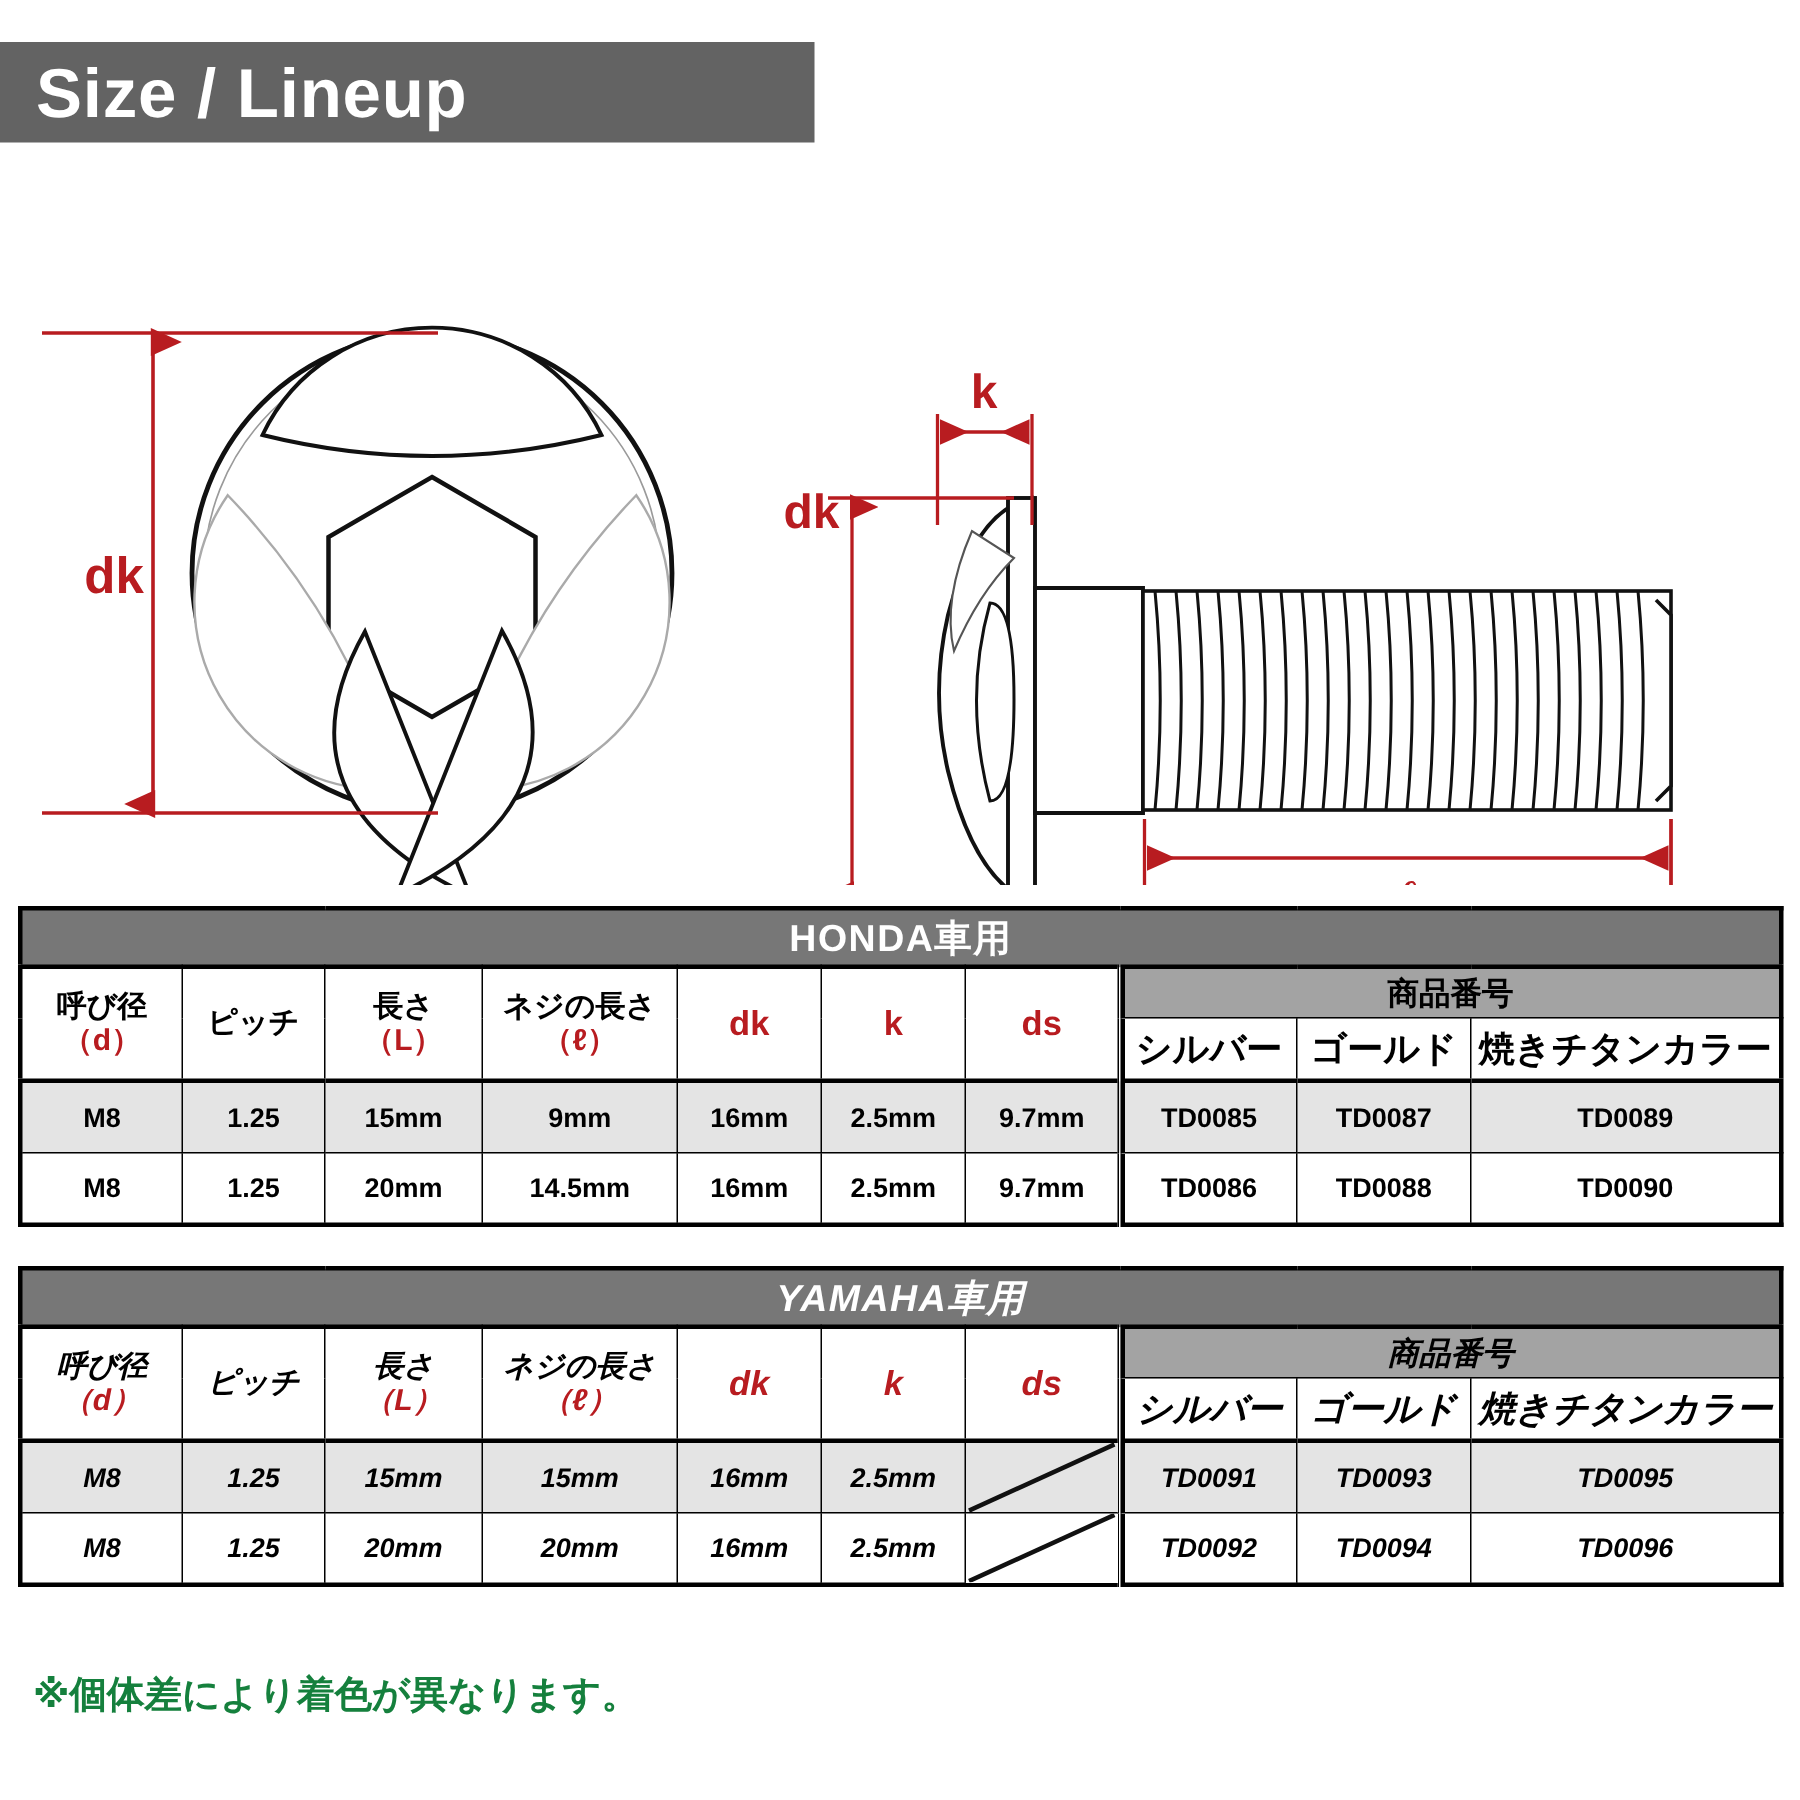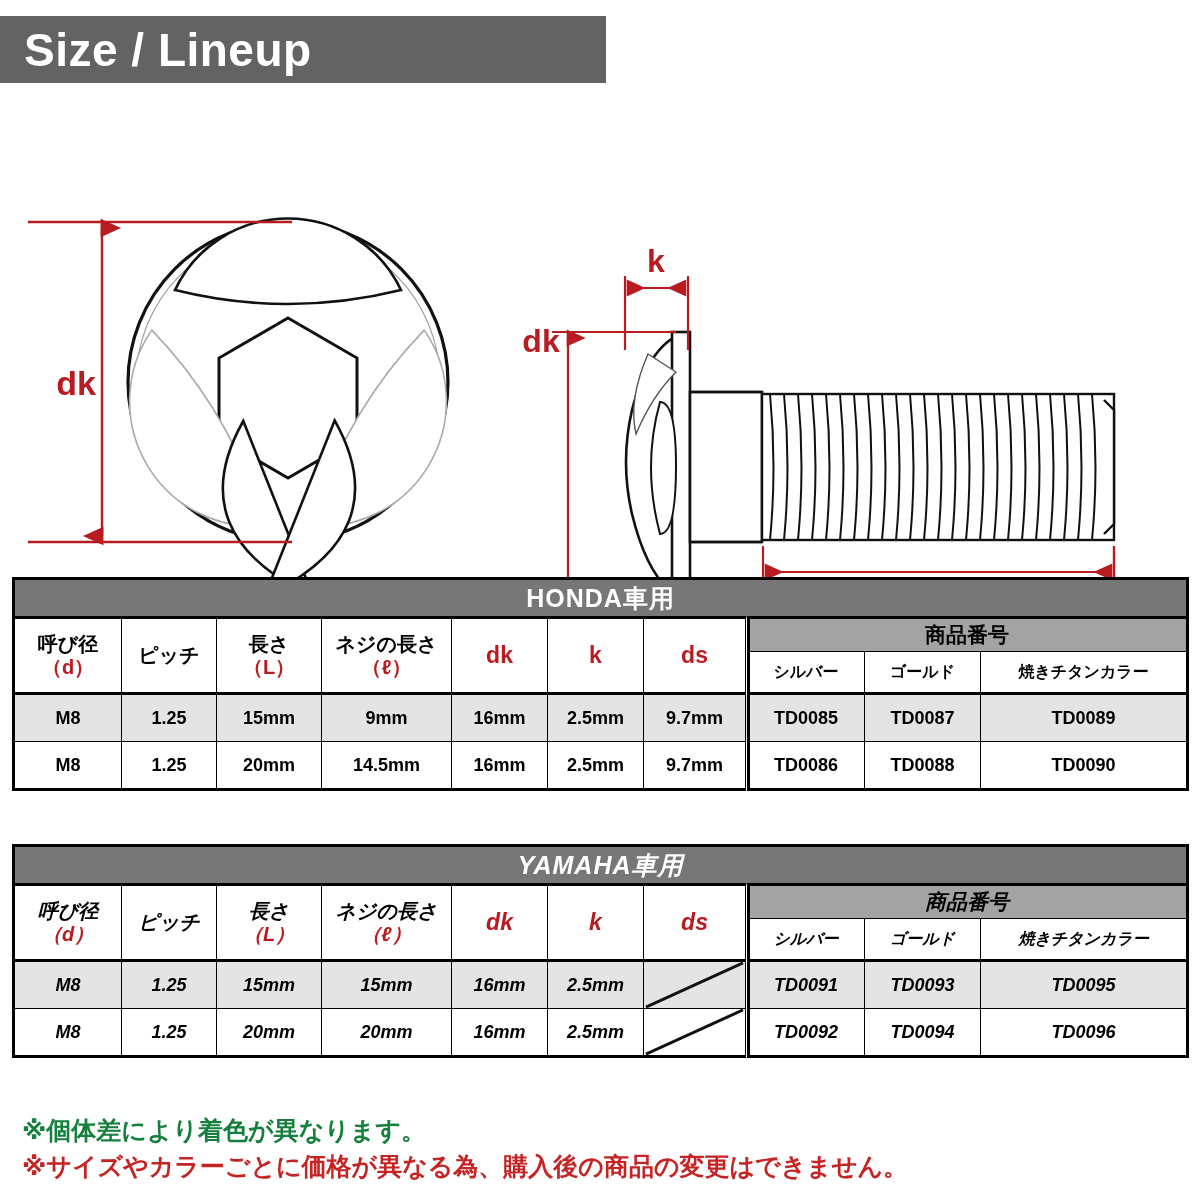--- a/index.html
+++ b/index.html
@@ -13,22 +13,22 @@
     position: relative;
     font-family: "Liberation Sans", "DejaVu Sans", sans-serif;
     color: #000;
     overflow: hidden;
   }
 
   
   .banner {
     position: absolute;
     left: 0;
-    top: 16px;
-    width: 606px;
+    top: 28px;
+    width: 543px;
     height: 67px;
     background: #636363;
     display: flex;
     align-items: center;
   }
   .banner-title {
     color: #ffffff;
     font-size: 46px;
     font-weight: bold;
     letter-spacing: 0.5px;
@@ -49,21 +49,21 @@
   
   .spec-table {
     position: absolute;
     left: 12px;
     width: 1174px;
     border-collapse: collapse;
     table-layout: fixed;
     border: 3px solid #000;
     background: #fff;
   }
-  #honda-table { top: 577px; border-radius: 20px; }
+  #honda-table { top: 604px; border-radius: 20px; }
   #yamaha-table { top: 844px; font-style: italic; }
 
   .spec-table td, .spec-table th {
     border: 1px solid #000;
     text-align: center;
     vertical-align: middle;
     font-weight: bold;
     padding: 0;
   }
 
@@ -93,21 +93,21 @@
   }
 
   .pn-group-head {
     background: #a3a3a3;
     font-size: 21px;
     height: 32px;
     border-bottom: 1px solid #000 !important;
   }
   .pn-sub-head {
     background: #ffffff;
-    font-size: 16px;
+    font-size: 24px;
     height: 40px;
     border-bottom: 3px solid #000 !important;
   }
 
   .data-row-a td { background: #e4e4e4; }
   .data-row-b td { background: #ffffff; }
   .spec-table tbody td {
     height: 46px;
     font-size: 18px;
   }
@@ -420,14 +420,13 @@
       </td>
       <td class="divider-left">TD0092</td>
       <td>TD0094</td>
       <td>TD0096</td>
     </tr>
   </tbody>
 </table>
 
 <div class="notes">
   <div class="note note-black">※個体差により着色が異なります。</div>
-  <div class="note note-red">※サイズやカラーごとに価格が異なる為、購入後の商品の変更はできません。</div>
 </div>
 
 </body></html>

